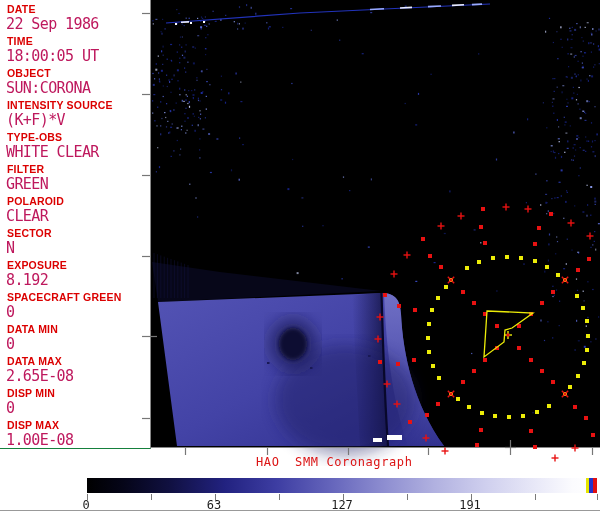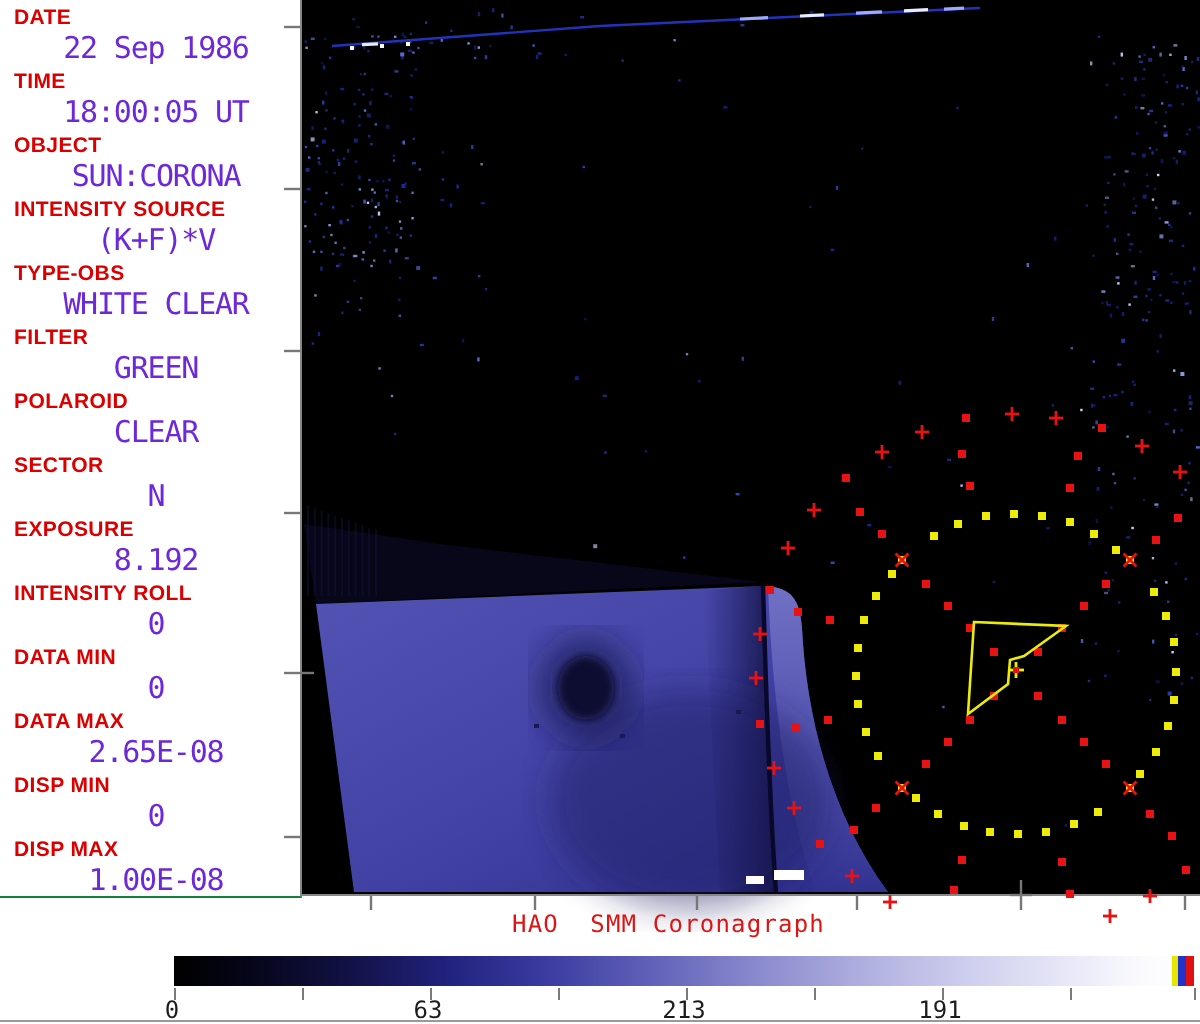--- a/index.html
+++ b/index.html
@@ -4,21 +4,21 @@
 <style>
   html,body{margin:0;padding:0;background:#fff;}
   #root{position:relative;width:600px;height:512px;background:#ffffff;overflow:hidden;
         font-family:"DejaVu Sans Mono",monospace;}
   #sidebar{position:absolute;left:0;top:0;width:151px;height:449px;box-sizing:border-box;
            background:#ffffff;border-right:1px solid #878787;border-bottom:1px solid #15803d;}
   .field{height:32px;overflow:hidden;}
   .f-label{margin:3px 0 0 7px;font-family:"Liberation Sans",sans-serif;font-weight:bold;
            font-size:10.5px;line-height:12px;color:#db0000;letter-spacing:0.2px;white-space:pre;}
   .f-value{margin:1px 0 0 6px;font-family:"DejaVu Sans Mono",monospace;font-size:15px;
-           line-height:17px;color:#6d28d9;letter-spacing:-0.6px;white-space:pre;text-align:center;}
+           line-height:17px;color:#be185d;letter-spacing:-0.6px;white-space:pre;}
   #overlay-svg{position:absolute;left:0;top:0;pointer-events:none;}
   #footer-title{position:absolute;left:256px;top:455px;font-family:"DejaVu Sans Mono",monospace;
                 font-size:12px;color:#dc1414;letter-spacing:0.6px;white-space:pre;}
   #colorbar{position:absolute;left:87px;top:478px;width:511px;height:15px;
             background:linear-gradient(to right,#000000 0%,#050518 7%,#101040 16%,#222280 27%,
             #3d3da2 37%,#6666bc 48%,#8d8dd0 58%,#b1b1e0 68%,#cfcfee 78%,#e9e9f8 88%,
             #fbfbfe 95%,#ffffff 100%);}
   .cb-stripe{position:absolute;top:0;height:15px;}
   .cb-tick{position:absolute;top:494px;width:1px;height:6px;background:#7a7a7a;}
   .cb-label{position:absolute;top:498px;transform:translateX(-50%);
@@ -60,21 +60,21 @@
       </div>
       <div class="field">
         <div class="f-label">SECTOR</div>
         <div class="f-value">N</div>
       </div>
       <div class="field">
         <div class="f-label">EXPOSURE</div>
         <div class="f-value">8.192</div>
       </div>
       <div class="field">
-        <div class="f-label">INTENSITY ROLL</div>
+        <div class="f-label">SPACECRAFT GREEN</div>
         <div class="f-value">0</div>
       </div>
       <div class="field">
         <div class="f-label">DATA MIN</div>
         <div class="f-value">0</div>
       </div>
       <div class="field">
         <div class="f-label">DATA MAX</div>
         <div class="f-value">2.65E-08</div>
       </div>
@@ -749,17 +749,17 @@
       <div class="cb-tick" style="left: 151px;"></div>
       <div class="cb-tick" style="left: 215px;"></div>
       <div class="cb-tick" style="left: 279px;"></div>
       <div class="cb-tick" style="left: 343px;"></div>
       <div class="cb-tick" style="left: 407px;"></div>
       <div class="cb-tick" style="left: 471px;"></div>
       <div class="cb-tick" style="left: 535px;"></div>
       <div class="cb-tick" style="left: 597px;"></div>
       <div class="cb-label" style="left: 86px;">0</div>
       <div class="cb-label" style="left: 214px;">63</div>
-      <div class="cb-label" style="left: 342px;">213</div>
+      <div class="cb-label" style="left: 342px;">127</div>
       <div class="cb-label" style="left: 470px;">191</div>
       <div class="cb-label" style="left: 589px; margin-top: 20px;">255</div>
     </div>
 </div>
 
 </body></html>

